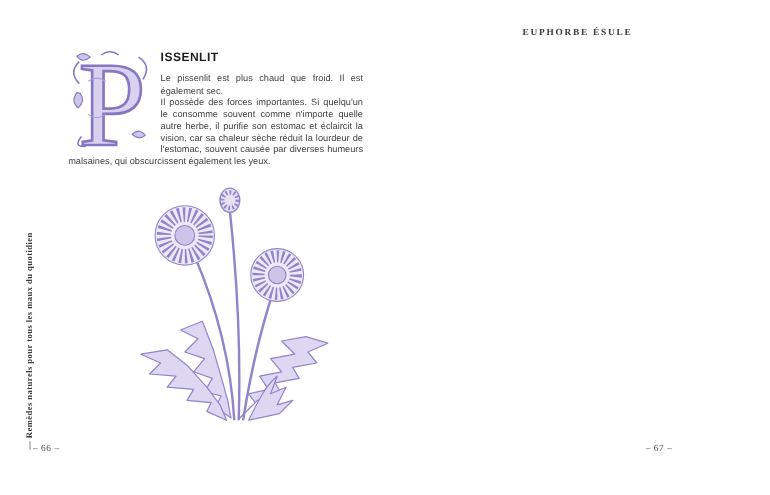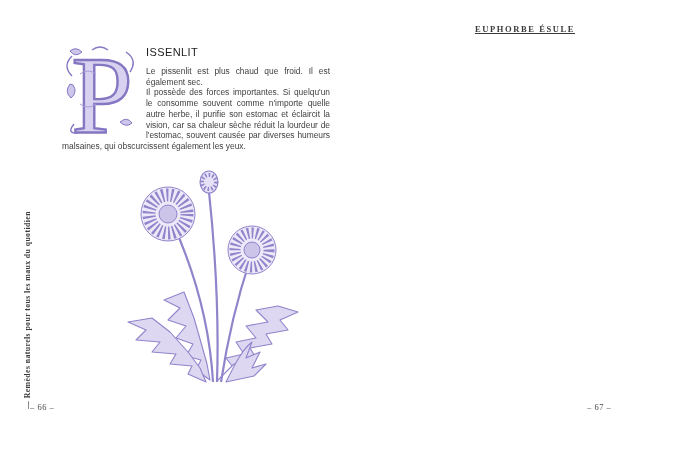--- a/index.html
+++ b/index.html
@@ -5,34 +5,34 @@
   html,body{margin:0;padding:0;background:#ffffff;}
   .book{position:relative;width:700px;height:450px;background:#ffffff;overflow:hidden;
         font-family:"Liberation Sans",sans-serif;}
   .page{position:absolute;top:0;height:450px;width:350px;}
   .page-left{left:0;}
   .page-right{left:350px;}
 
   
   .running-header{position:absolute;top:24px;left:40px;width:270px;text-align:center;
     font-family:"Liberation Serif",serif;font-weight:bold;font-size:8.5px;
-    letter-spacing:1.6px;color:#3a3a3a;text-decoration:underline;}
+    letter-spacing:1.6px;color:#3a3a3a;}
   .page-number{position:absolute;font-family:"Liberation Serif",serif;font-size:8.5px;
     color:#474747;letter-spacing:0.5px;}
   .page-number.left{left:14px;top:402px;margin-left:16px;}
   .page-number.right{left:237px;top:402px;}
   .margin-note{position:absolute;left:27px;top:310px;white-space:nowrap;
     transform:translate(-50%,-50%) rotate(-90deg);
     font-family:"Liberation Serif",serif;font-weight:bold;font-size:7.8px;
     letter-spacing:0.4px;color:#3a3a3a;}
 
   
   .section{position:absolute;}
   .sec-pissenlit{left:62px;top:44px;width:268px;}
-  h2.heading{margin:0 0 8px 0;font-size:11px;font-weight:normal;color:#1d1d1d;
+  h2.heading{margin:0 0 8px 0;font-size:11px;font-weight:bold;color:#1d1d1d;
     letter-spacing:0.4px;padding-top:2px;}
   .body-text p{margin:0;font-size:8.4px;line-height:10.7px;color:#3f3e3e;
     text-align:justify;}
   .initial{float:left;margin:0 4px 2px 0;}
   .initial.p-left{width:80px;height:92px;}
 
   
   .dandelion-wrap{position:absolute;left:100px;top:162px;width:215px;height:222px;}
   svg{display:block;width:100%;height:100%;}
 </style>

